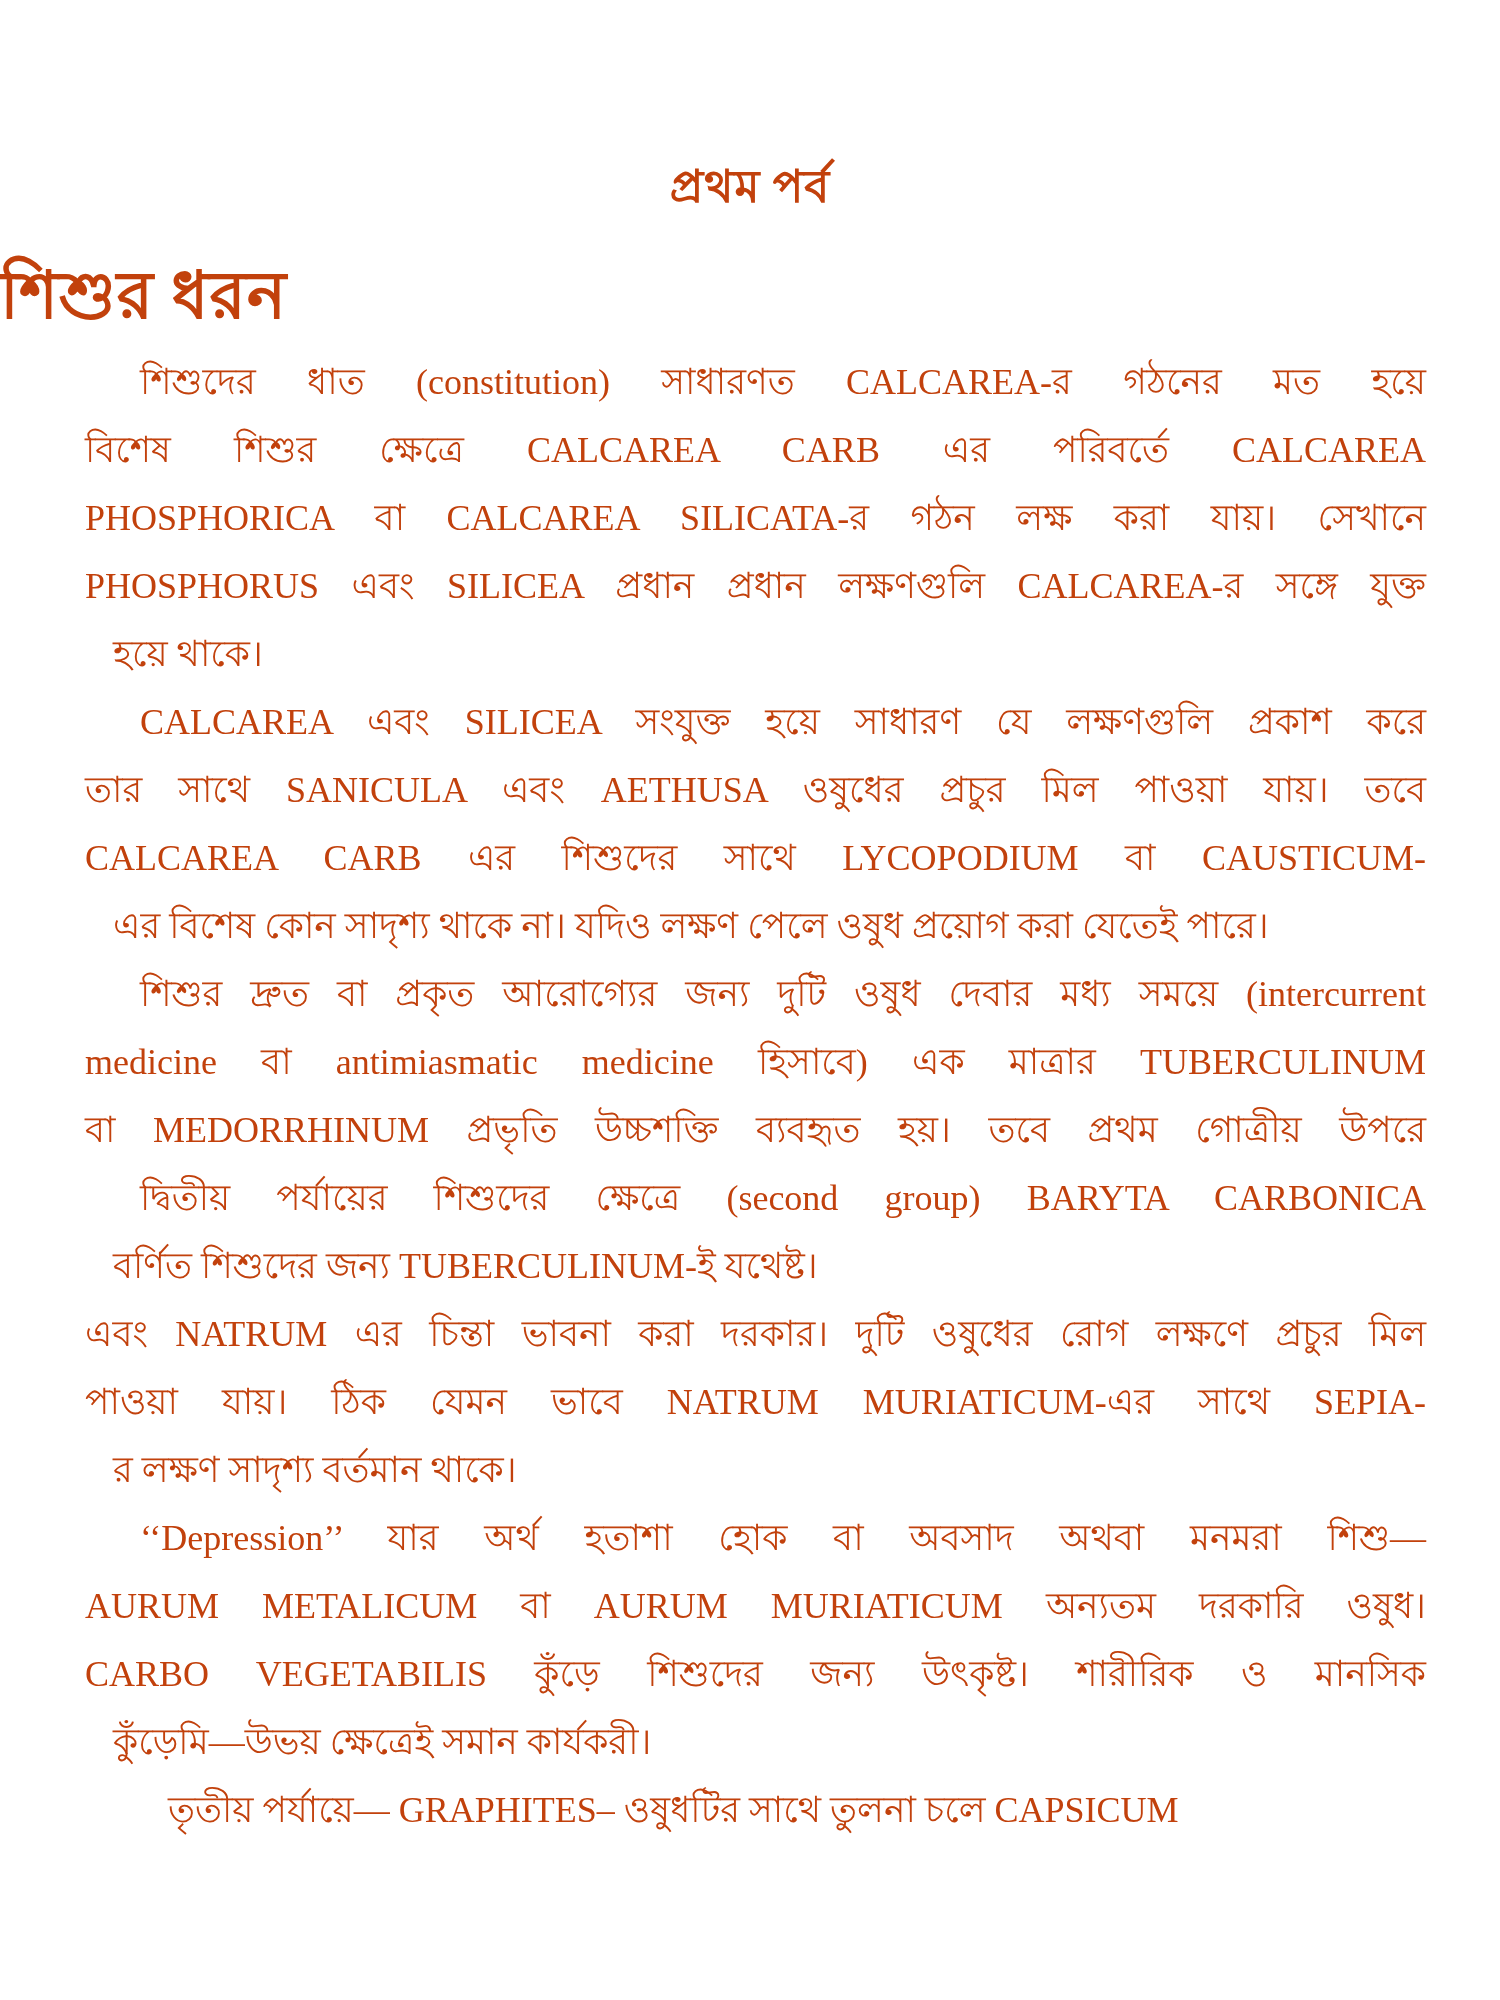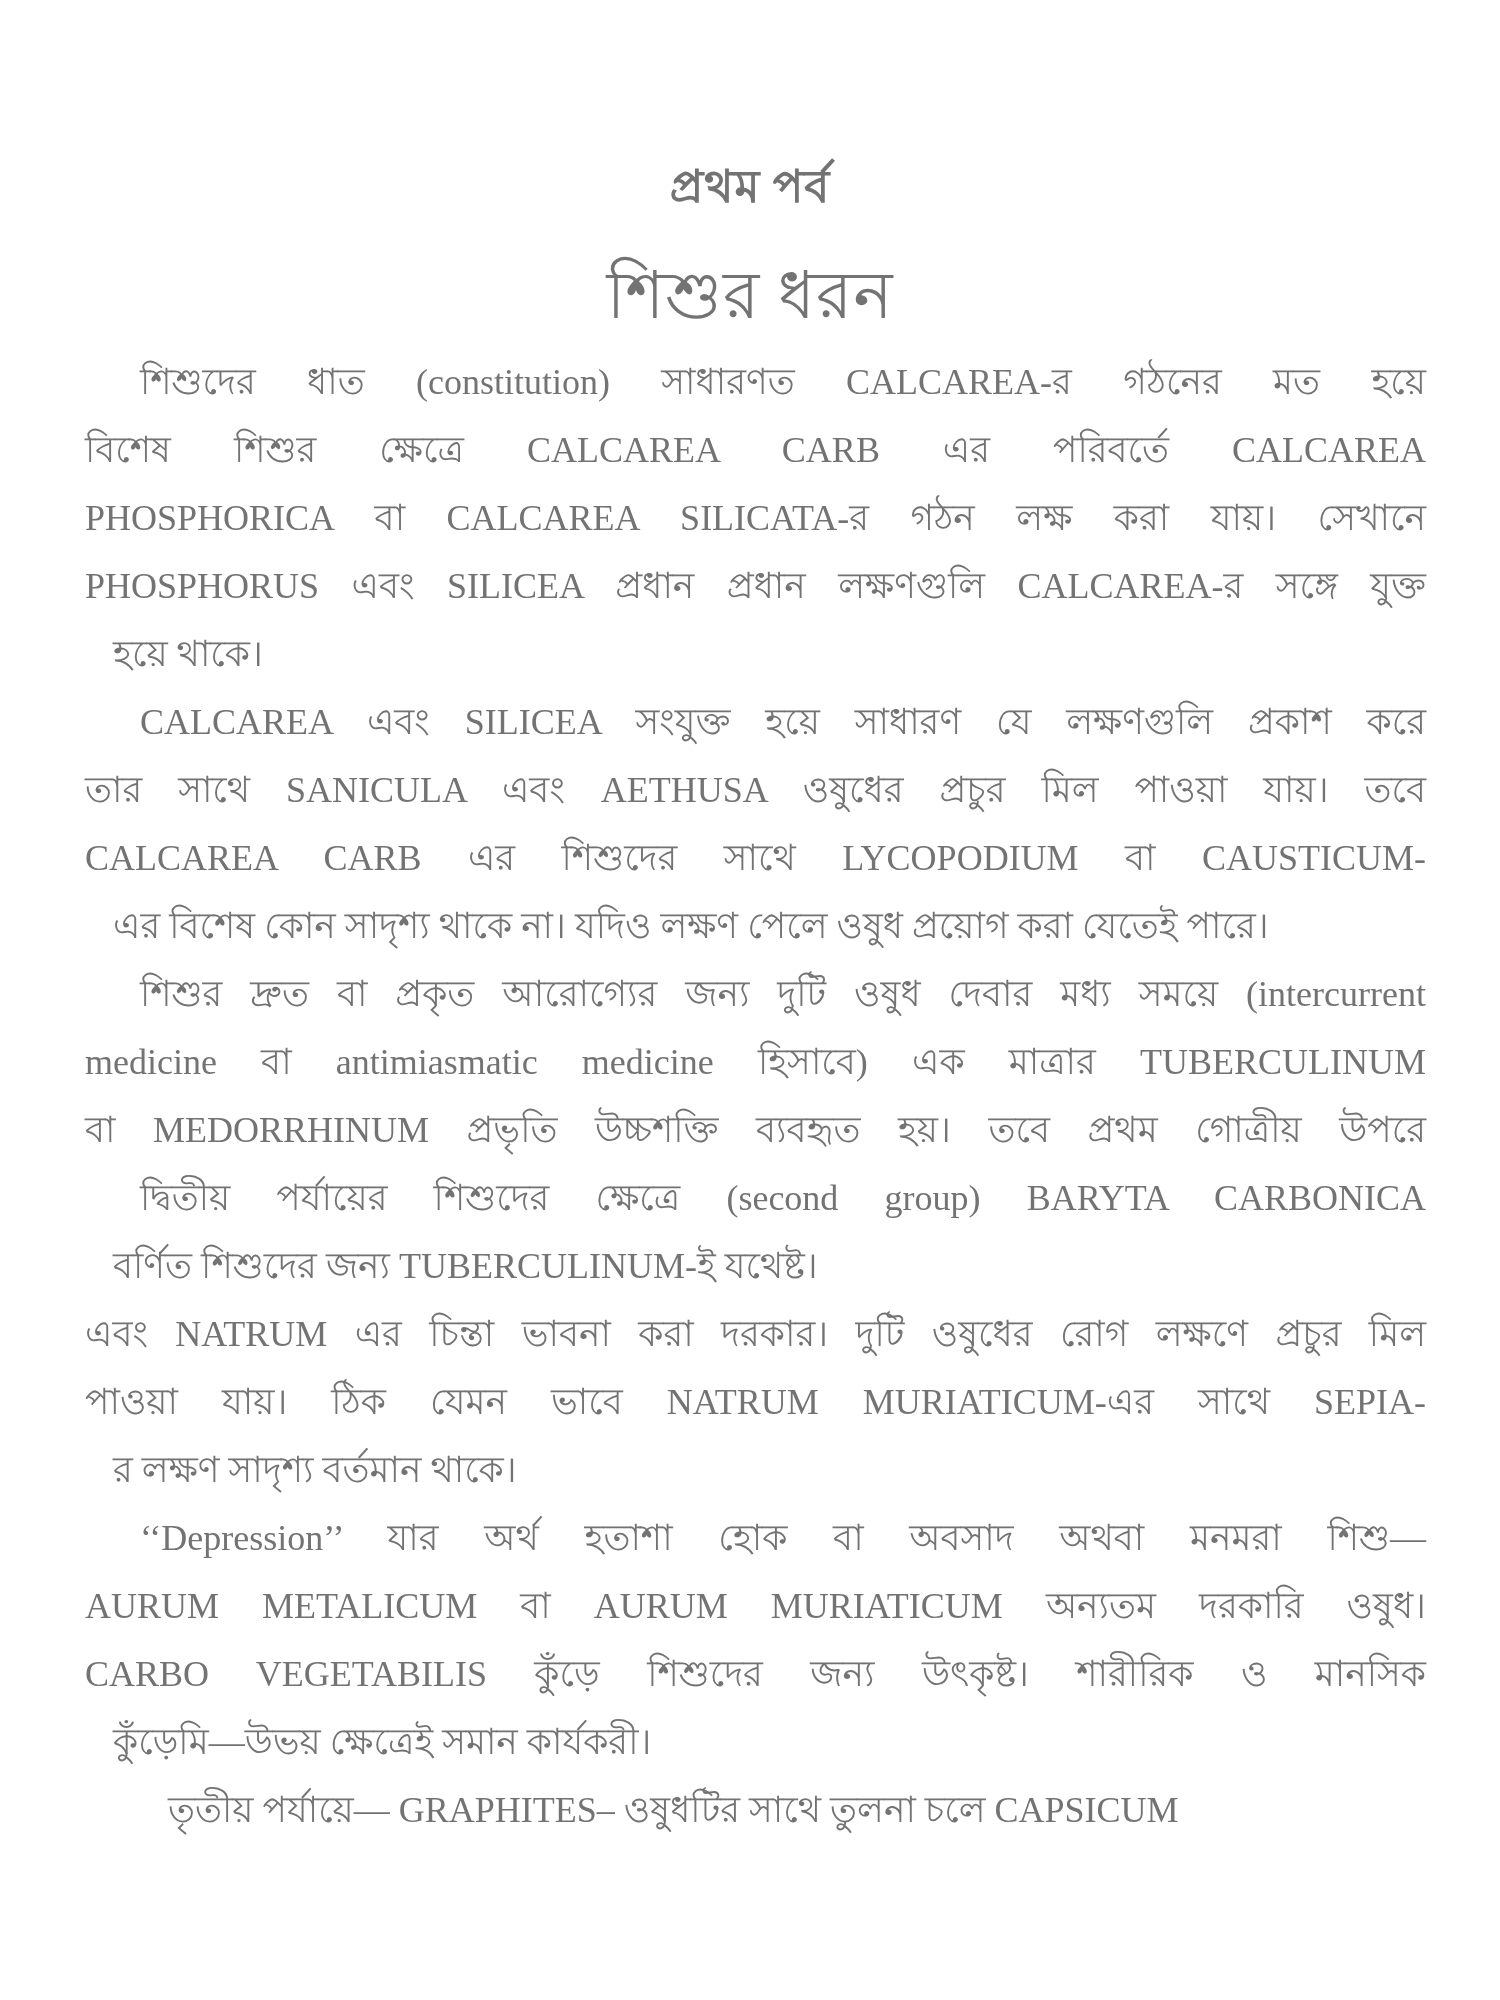--- a/index.html
+++ b/index.html
@@ -5,36 +5,35 @@
   html, body {
     margin: 0;
     padding: 0;
     background: #ffffff;
   }
   .page {
     position: relative;
     width: 1500px;
     height: 2000px;
     background: #ffffff;
-    color: #737373;
+    color: #c2410c;
     font-family: "Liberation Serif", "DejaVu Serif", serif;
     overflow: hidden;
   }
   .kicker {
     margin-top: 152px;
     text-align: center;
     font-size: 45px;
     font-weight: 700;
     letter-spacing: 1px;
   }
   .doc-title {
     margin-top: 18px;
-    text-align: center;
     font-size: 66px;
-    font-weight: 400;
+    font-weight: 700;
     letter-spacing: 1px;
   }
   .body-text {
     position: absolute;
     left: 85px;
     right: 74px;
     top: 348px;
     font-size: 36px;
     line-height: 68px;
   }

